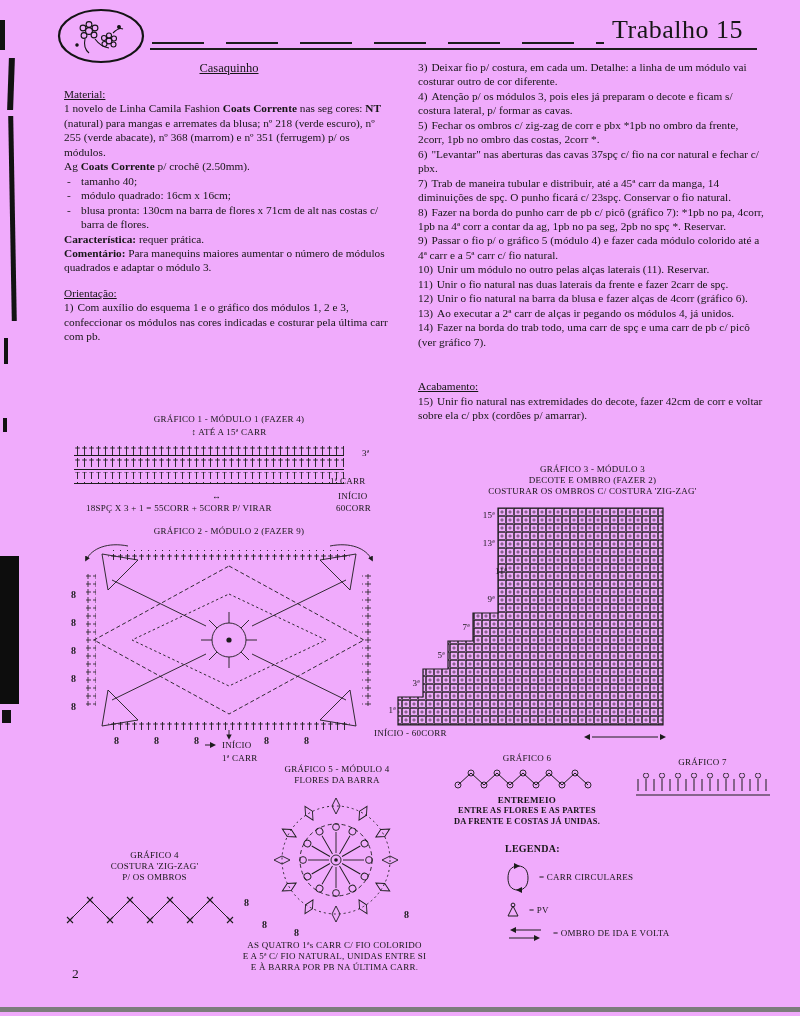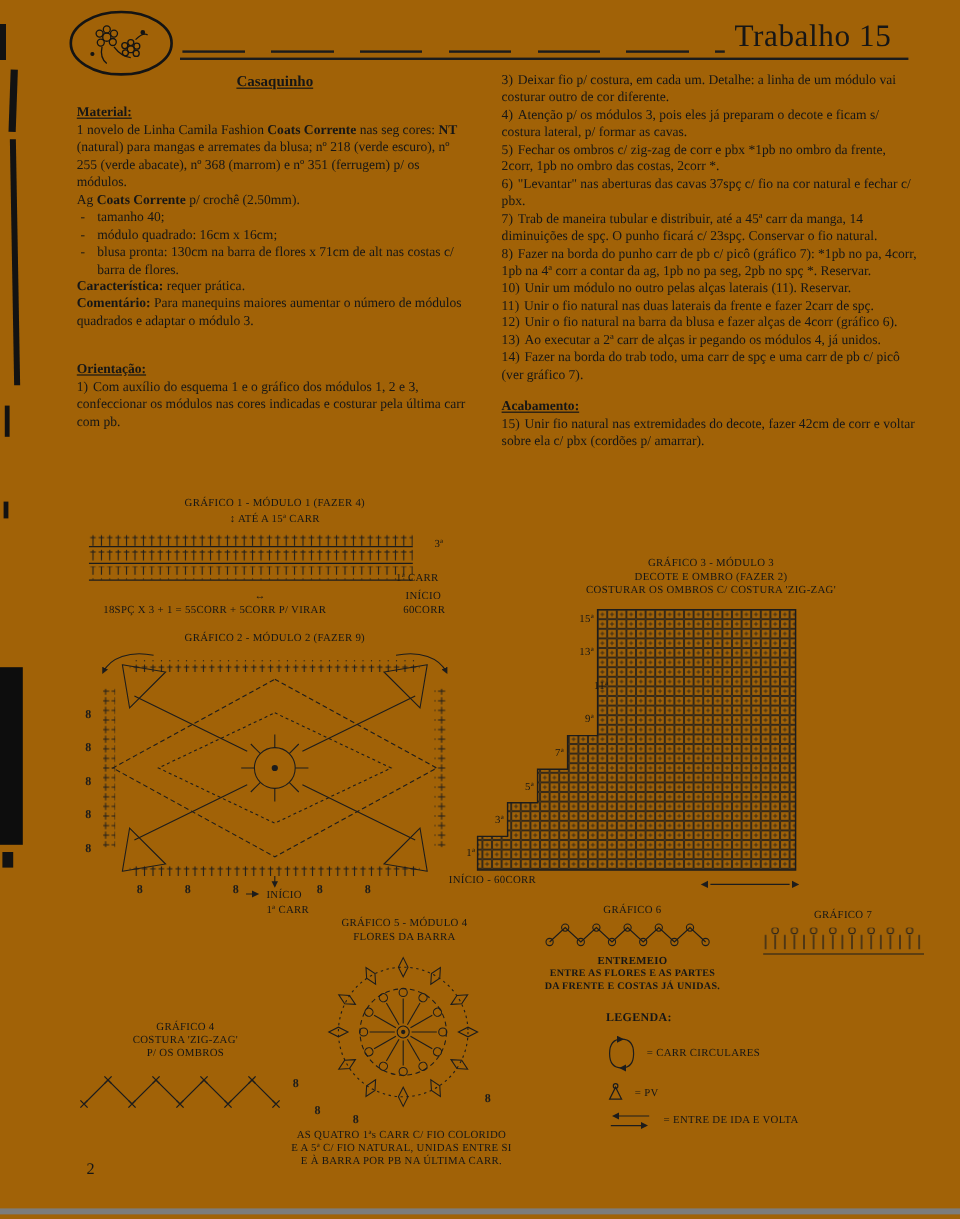--- a/index.html
+++ b/index.html
@@ -1,22 +1,22 @@
 <!DOCTYPE html>
 <html><head>
 <meta charset="utf-8">
 <style>
   html,body{margin:0;padding:0}
   body{width:800px;height:1016px;position:relative;background:#e8e6e1;
        font-family:"Liberation Serif",serif;color:#161616}
-  #page{position:absolute;inset:0;background:#a16207;overflow:hidden}
+  #page{position:absolute;inset:0;background:#f0abfc;overflow:hidden}
   .abs{position:absolute}
   p{margin:0}
   .body-text{font-size:11.3px;line-height:1.28;text-align:left}
-  .bold{font-weight:bold}
+  .bold{font-weight:normal}
   .ul{text-decoration:underline}
   .center{text-align:center}
   .gl{font-size:9px;letter-spacing:.25px;line-height:1.22}
   .glb{font-size:9px;font-weight:bold;letter-spacing:.25px;line-height:1.25}
   .mi{position:relative;padding-left:17px}
   .mi .dash{position:absolute;left:3px}
   .ritem .n{margin-right:4px}
   .lrow{display:flex;align-items:center;gap:8px}
   svg{display:block}
 </style>
@@ -93,21 +93,21 @@
       <span class="bold ul" style="font-size:12.5px">Casaquinho</span>
     </div>
     <div><span class="bold ul">Material:</span></div>
     <p><span>1 novelo de Linha Camila Fashion </span><b>Coats Corrente</b><span> nas seg cores: </span><b>NT</b><span> (natural) para mangas e arremates da blusa; nº 218 (verde escuro), nº 255 (verde abacate), nº 368 (marrom) e nº 351 (ferrugem) p/ os módulos.</span></p>
     <p><span>Ag </span><b>Coats Corrente</b><span> p/ crochê (2.50mm).</span></p>
     <p class="mi"><span class="dash">-</span><span>tamanho 40;</span></p>
     <p class="mi"><span class="dash">-</span><span>módulo quadrado: 16cm x 16cm;</span></p>
     <p class="mi"><span class="dash">-</span><span>blusa pronta: 130cm na barra de flores x 71cm de alt nas costas c/ barra de flores.</span></p>
     <p><b>Característica:</b><span> requer prática.</span></p>
     <p><b>Comentário:</b><span> Para manequins maiores aumentar o número de módulos quadrados e adaptar o módulo 3.</span></p>
-    <div style="margin-top:26px"><span class="bold ul">Orientação:</span></div>
+    <div style="margin-top:11px"><span class="bold ul">Orientação:</span></div>
     <p class="ritem"><span class="n">1)</span><span>Com auxílio do esquema 1 e o gráfico dos módulos 1, 2 e 3, confeccionar os módulos nas cores indicadas e costurar pela última carr com pb.</span></p>
   </div>
 
   <div class="abs" style="left:62px;top:414px;width:334px;height:102px">
     <div class="gl center">GRÁFICO 1 - MÓDULO 1 (FAZER 4)</div>
     <div class="gl center" style="margin-top:2px">
       <span>↕</span>
       <span>ATÉ A 15ª CARR</span>
     </div>
     <svg class="abs" style="left:12px;top:30px" width="280" height="46" viewBox="0 0 280 46">
@@ -269,26 +269,27 @@
     <div class="gl">E À BARRA POR PB NA ÚLTIMA CARR.</div>
   </div>
 
   <div class="abs body-text" style="left:418px;top:60px;width:348px">
     <p class="ritem"><span class="n">3)</span><span>Deixar fio p/ costura, em cada um. Detalhe: a linha de um módulo vai costurar outro de cor diferente.</span></p>
     <p class="ritem"><span class="n">4)</span><span>Atenção p/ os módulos 3, pois eles já preparam o decote e ficam s/ costura lateral, p/ formar as cavas.</span></p>
     <p class="ritem"><span class="n">5)</span><span>Fechar os ombros c/ zig-zag de corr e pbx *1pb no ombro da frente, 2corr, 1pb no ombro das costas, 2corr *.</span></p>
     <p class="ritem"><span class="n">6)</span><span>"Levantar" nas aberturas das cavas 37spç c/ fio na cor natural e fechar c/ pbx.</span></p>
     <p class="ritem"><span class="n">7)</span><span>Trab de maneira tubular e distribuir, até a 45ª carr da manga, 14 diminuições de spç. O punho ficará c/ 23spç. Conservar o fio natural.</span></p>
     <p class="ritem"><span class="n">8)</span><span>Fazer na borda do punho carr de pb c/ picô (gráfico 7): *1pb no pa, 4corr, 1pb na 4ª corr a contar da ag, 1pb no pa seg, 2pb no spç *. Reservar.</span></p>
+    <p class="ritem"><span class="n">9)</span><span>Passar o fio p/ o gráfico 5 (módulo 4) e fazer cada módulo colorido até a 4ª carr e a 5ª carr c/ fio natural.</span></p>
     <p class="ritem"><span class="n">10)</span><span>Unir um módulo no outro pelas alças laterais (11). Reservar.</span></p>
     <p class="ritem"><span class="n">11)</span><span>Unir o fio natural nas duas laterais da frente e fazer 2carr de spç.</span></p>
     <p class="ritem"><span class="n">12)</span><span>Unir o fio natural na barra da blusa e fazer alças de 4corr (gráfico 6).</span></p>
     <p class="ritem"><span class="n">13)</span><span>Ao executar a 2ª carr de alças ir pegando os módulos 4, já unidos.</span></p>
     <p class="ritem"><span class="n">14)</span><span>Fazer na borda do trab todo, uma carr de spç e uma carr de pb c/ picô (ver gráfico 7).</span></p>
-    <div style="margin-top:12px"><span class="bold ul">Acabamento:</span></div>
+    <div style="margin-top:30px"><span class="bold ul">Acabamento:</span></div>
     <p class="ritem"><span class="n">15)</span><span>Unir fio natural nas extremidades do decote, fazer 42cm de corr e voltar sobre ela c/ pbx (cordões p/ amarrar).</span></p>
   </div>
 
   <div class="abs center" style="left:420px;top:464px;width:345px">
     <div class="gl">GRÁFICO 3 - MÓDULO 3</div>
     <div class="gl">DECOTE E OMBRO (FAZER 2)</div>
     <div class="gl">COSTURAR OS OMBROS C/ COSTURA 'ZIG-ZAG'</div>
   </div>
   <div class="abs" style="left:378px;top:500px;width:300px;height:255px">
     <svg width="300" height="250" viewBox="0 0 300 250">
@@ -353,19 +354,19 @@
         <path d="M8 4 L13 14 H3 Z" fill="none" stroke="#1c1c1c"></path>
         <circle cx="8" cy="3" r="1.9" fill="none" stroke="#1c1c1c"></circle>
       </svg>
       <span class="gl">= PV</span>
     </div>
     <div class="lrow" style="margin-top:7px">
       <svg width="40" height="16" viewBox="0 0 40 16">
         <line x1="36" y1="4" x2="7" y2="4" stroke="#1c1c1c" marker-end="url(#ah)"></line>
         <line x1="4" y1="12" x2="33" y2="12" stroke="#1c1c1c" marker-end="url(#ah)"></line>
       </svg>
-      <span class="gl">= ENTRE DE IDA E VOLTA</span>
+      <span class="gl">= OMBRO DE IDA E VOLTA</span>
     </div>
   </div>
 
   <div class="abs" style="left:72px;top:966px;font-size:13.5px">2</div>
 
 </div>
 
 </body></html>

